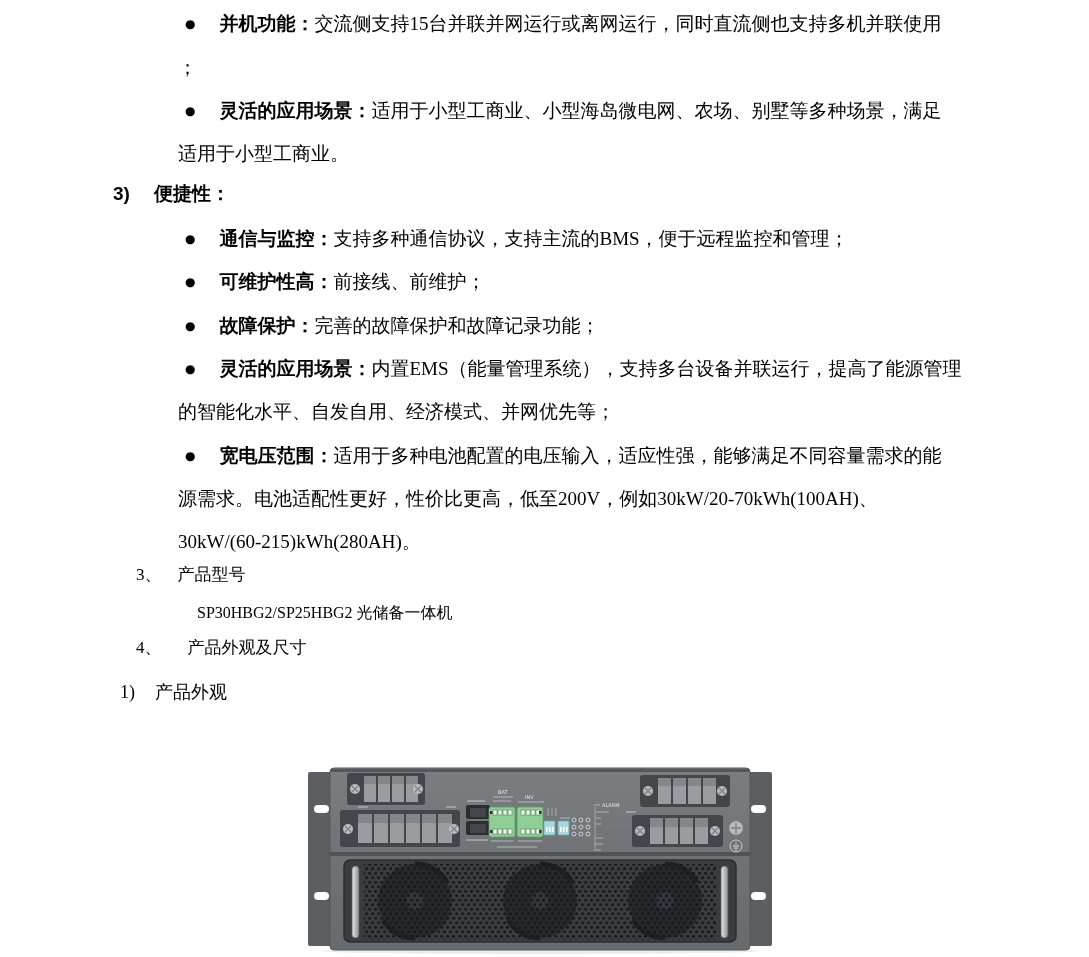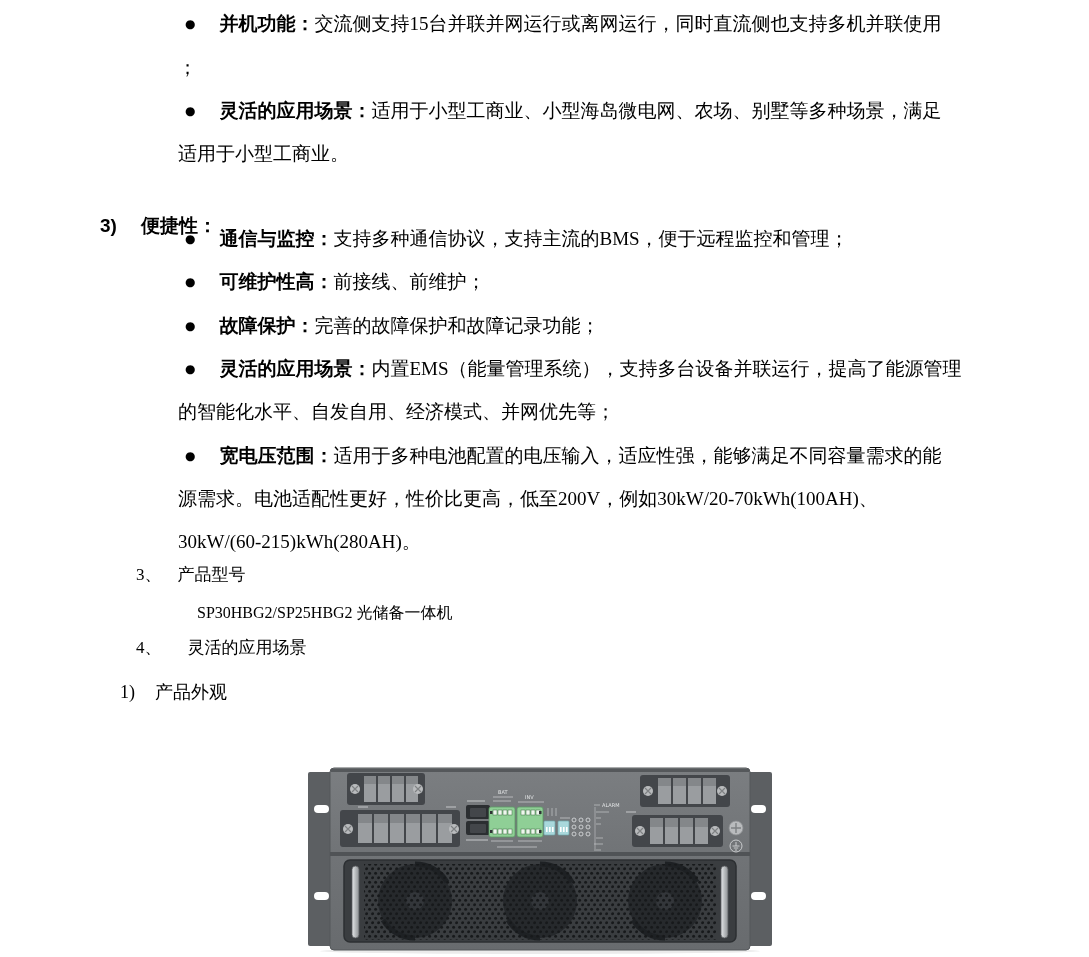--- a/index.html
+++ b/index.html
@@ -6,21 +6,21 @@
   body{
     width:1089px;height:957px;position:relative;background:#ffffff;
     font-family:"Liberation Serif","DejaVu Serif",serif;color:#000;
     overflow:hidden;
   }
   .doc-line{position:absolute;white-space:nowrap;font-size:19px;line-height:1.25;}
   .bullet-line{left:185px;}
   .bullet-dot{display:inline-block;font-size:12px;vertical-align:2px;margin-right:8px;font-family:"DejaVu Sans",sans-serif;}
   .term{font-weight:700;font-family:"Liberation Sans","DejaVu Sans",sans-serif;font-size:19px;margin-left:16px;}
   .hang-line{left:178px;}
-  .sec-line{left:100px;font-weight:700;font-family:"Liberation Sans","DejaVu Sans",sans-serif;margin-top:32px;}
+  .sec-line{left:113px;font-weight:700;font-family:"Liberation Sans","DejaVu Sans",sans-serif;}
   .sec-num{margin-right:24px;}
   .h-line{left:136px;font-size:17px;}
   .h-num3{margin-right:16px;}
   .h-num4{margin-right:26px;}
   .model-line{left:197px;font-size:16px;}
   .sub-line{left:120px;font-size:18px;}
   .sub-num{margin-right:20px;}
   .device-figure{position:absolute;left:308px;top:763px;width:464px;height:192px;}
 </style>
 </head>
@@ -71,21 +71,21 @@
     <span>30kW/(60-215)kWh(280AH)。</span>
   </div>
 
   <div class="doc-line h-line" style="top:564px">
     <span class="h-num3">3、</span><span>产品型号</span>
   </div>
   <div class="doc-line model-line" style="top:603px">
     <span>SP30HBG2/SP25HBG2 光储备一体机</span>
   </div>
   <div class="doc-line h-line" style="top:637px">
-    <span class="h-num4">4、</span><span>灵活的应用场景</span>
+    <span class="h-num4">4、</span><span>产品外观及尺寸</span>
   </div>
   <div class="doc-line sub-line" style="top:681px">
     <span class="sub-num">1)</span><span>产品外观</span>
   </div>
 </div>
 
 <div class="device-figure">
 <svg width="464" height="192" viewBox="0 0 464 192" xmlns="http://www.w3.org/2000/svg">
   <defs>
     <linearGradient id="bodyGrad" x1="0" y1="0" x2="0" y2="1">

